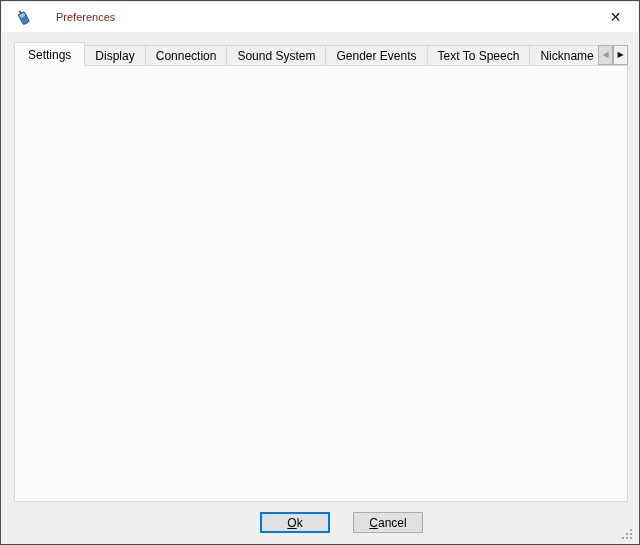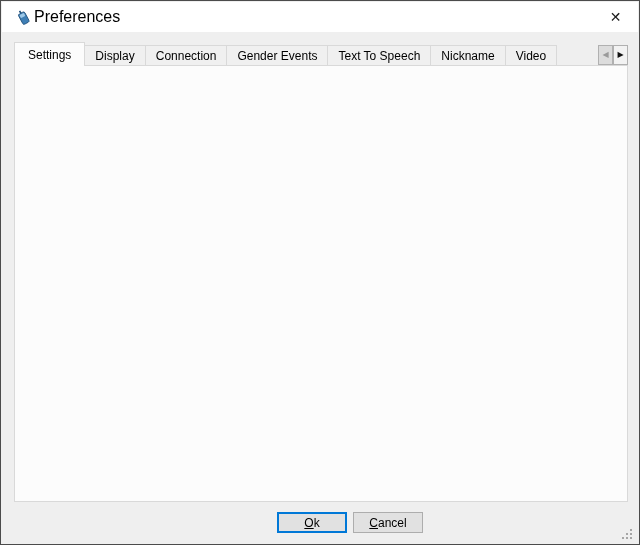--- a/index.html
+++ b/index.html
@@ -10,21 +10,21 @@
     position:relative; width:640px; height:545px;
     background:#efefef; border:1px solid #4b4b4b; overflow:hidden;
   }
 
   
   .titlebar {
     position:absolute; left:1px; top:1px; right:1px; height:30px;
     background:#ffffff; display:flex; align-items:center;
   }
   .titlebar .appicon { margin-left:13px; width:17px; height:17px; flex:0 0 auto; }
-  .titlebar .title { margin-left:2px; font-size:16px; color:#000000; }
+  .titlebar .title { margin-left:24px; font-size:11px; color:#7f1d1d; }
   .close-btn {
     position:absolute; right:0; top:0; width:45px; height:30px;
     display:flex; align-items:center; justify-content:center;
     font-size:14px; color:#1a1a1a; background:transparent;
   }
 
   
   .tabstrip {
     position:absolute; left:13px; top:41px; width:614px; height:24px;
     display:flex; overflow:hidden;
@@ -104,21 +104,21 @@
   
   .btn {
     background:#e1e1e1; border:1px solid #adadad; color:#000;
     font-family:"Liberation Sans", sans-serif; font-size:12px;
     display:flex; align-items:center; justify-content:center; white-space:nowrap;
   }
   .btn.default { border:2px solid #0078d7; }
   .mn { text-decoration:underline; }
 
   
-  .ok-btn     { position:absolute; left:276px; top:511px; width:70px; height:21px; }
+  .ok-btn     { position:absolute; left:259px; top:511px; width:70px; height:21px; }
   .cancel-btn { position:absolute; left:352px; top:511px; width:70px; height:21px; }
 
   .grip { position:absolute; right:6px; bottom:4px; }
 </style>
 </head>
 <body>
 
 <div class="window">
 
   <div class="titlebar">
@@ -132,20 +132,21 @@
     <span class="title">Preferences</span>
     <div class="close-btn">
       <span>✕</span>
     </div>
   </div>
 
   <div class="tabstrip">
     <div class="tab active">Settings</div>
     <div class="tab">Display</div>
     <div class="tab">Connection</div>
+    <div class="tab">Sound System</div>
     <div class="tab">Gender Events</div>
     <div class="tab">Text To Speech</div>
     <div class="tab">Nickname</div>
     <div class="tab">Video</div>
   </div>
   <div class="tabscroll left">
     <span>◀</span>
   </div>
   <div class="tabscroll right">
     <span>▶</span>

